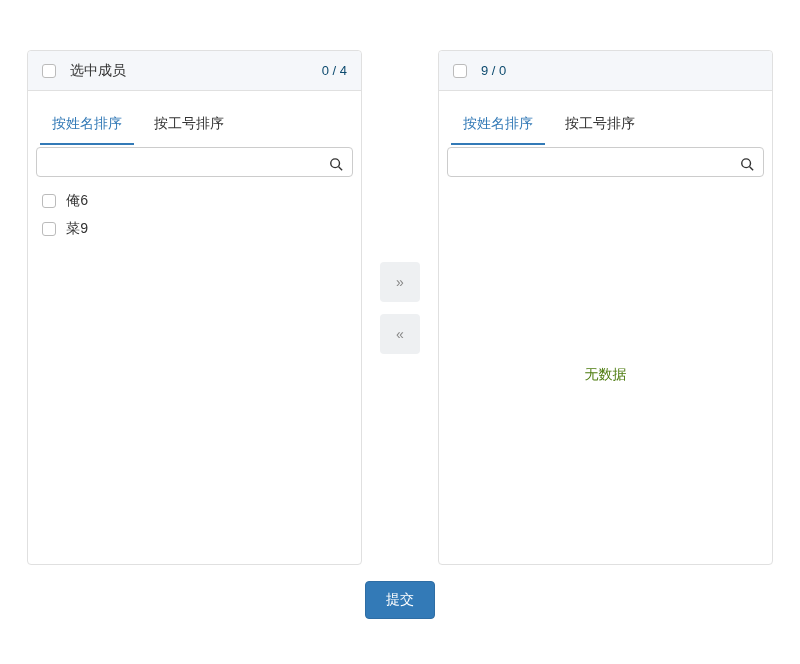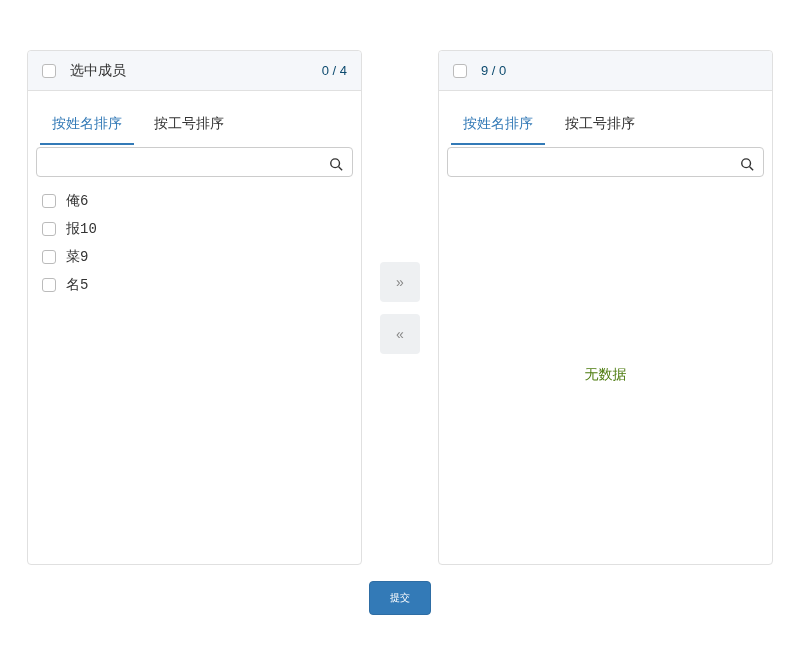--- a/index.html
+++ b/index.html
@@ -20,21 +20,21 @@
     .search-input { width: 100%; height: 30px; border: 1px solid #ccc; border-radius: 4px; padding: 0 34px 0 10px; font-size: 13px; outline: none; }
     .search-icon { position: absolute; right: 18px; top: 50%; transform: translateY(-56%); width: 14px; height: 14px; pointer-events: none; }
     .list { flex: 1; overflow: auto; padding: 2px 8px; }
     .list-item { display: flex; align-items: center; height: 28px; padding: 0 6px; cursor: pointer; }
     .list-item .chk { margin-right: 10px; }
     .list-item .label { color: #333; font-family: Liberation Mono, monospace; }
     .empty { flex: 1; display: flex; align-items: center; justify-content: center; color: #4d7c0f; }
     .buttons { display: flex; flex-direction: column; gap: 12px; }
     .move-btn { width: 40px; height: 40px; border: none; border-radius: 4px; background: #eef0f2; color: #888; cursor: pointer; display: flex; align-items: center; justify-content: center; font-size: 14px; }
     .submit-wrap { display: flex; justify-content: center; margin-top: 16px; }
-    .submit-btn { background: #337ab7; color: #fff; border: 1px solid #2e6da4; border-radius: 4px; padding: 9px 20px; font-size: 10px; cursor: pointer; }
+    .submit-btn { background: #337ab7; color: #fff; border: 1px solid #2e6da4; border-radius: 4px; padding: 9px 20px; font-size: 14px; cursor: pointer; }
   </style>
 </head>
 <body>
 
 <div class="container">
   <div class="transfer-wrap">
 
     <div class="panel">
       <div class="panel-header">
         <span class="chk"></span>
@@ -52,29 +52,21 @@
           <line x1="11" y1="11" x2="15" y2="15"></line>
         </svg>
       </div>
       <div class="list">
         <div class="list-item">
           <span class="chk"></span>
           <span class="label">俺6</span>
         </div>
         <div class="list-item">
           <span class="chk"></span>
-          <span class="label">报10</span>
-        </div>
-        <div class="list-item">
-          <span class="chk"></span>
           <span class="label">菜9</span>
-        </div>
-        <div class="list-item">
-          <span class="chk"></span>
-          <span class="label">名5</span>
         </div>
       </div>
     </div>
 
     <div class="buttons">
       <button class="move-btn">
         <span>»</span>
       </button>
       <button class="move-btn">
         <span>«</span>

